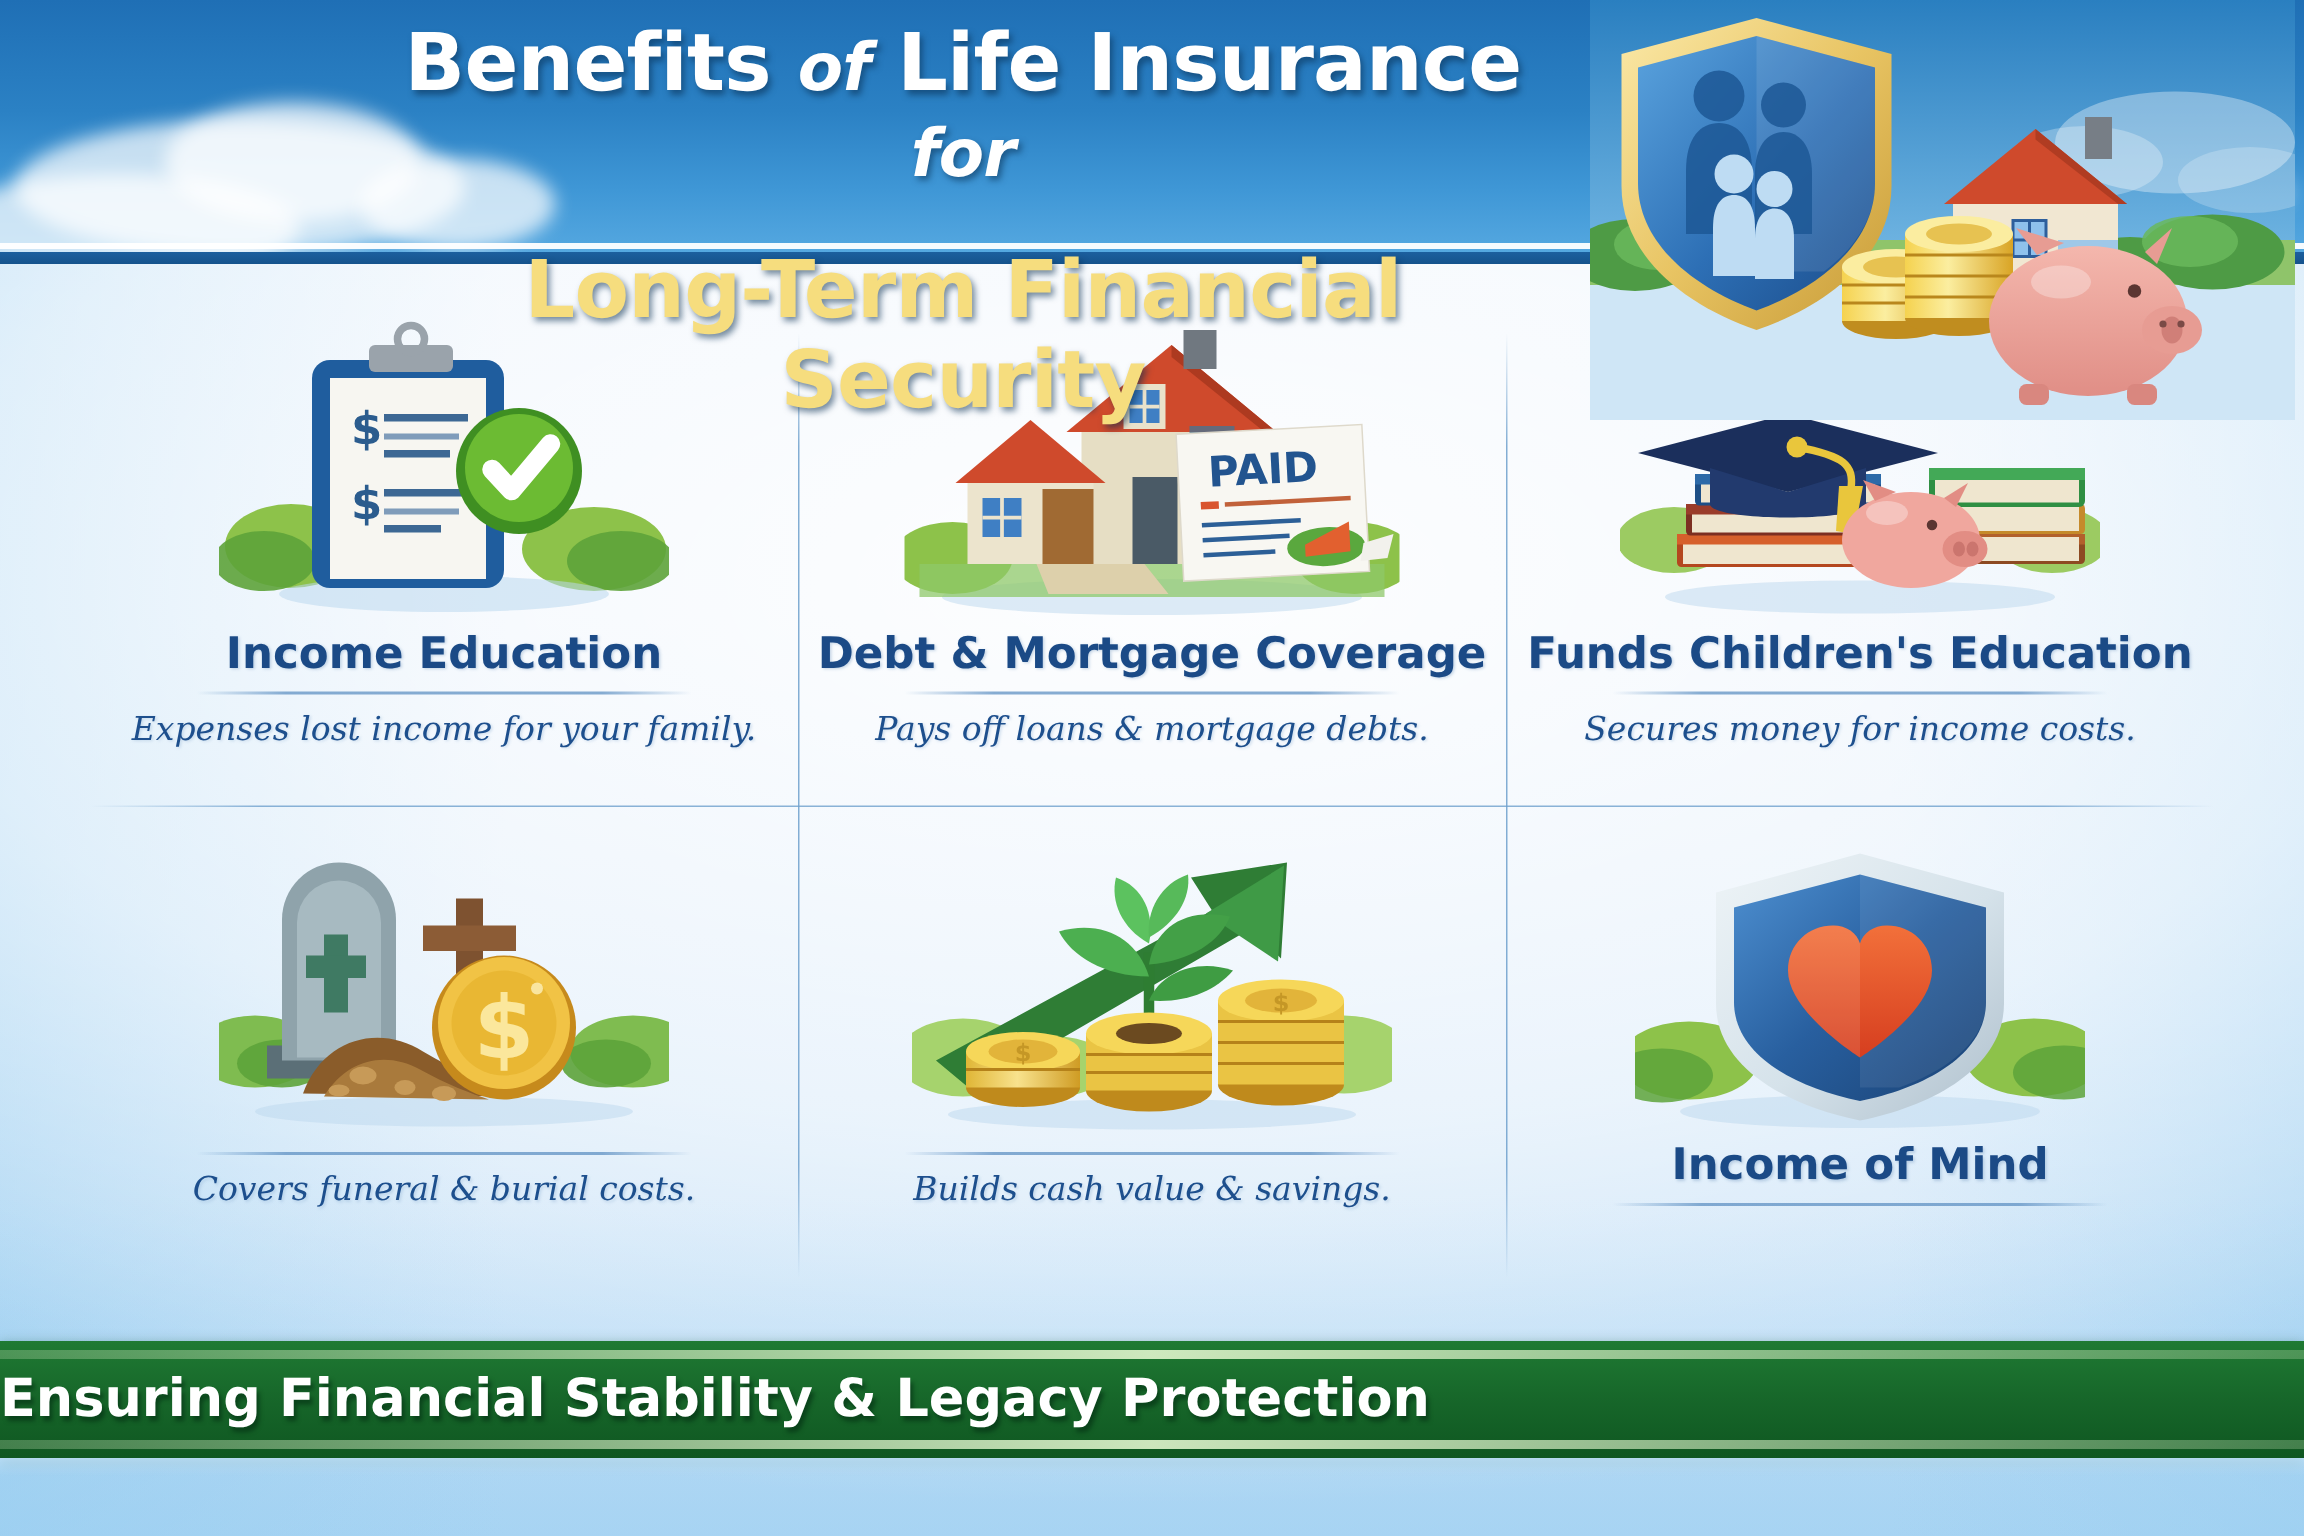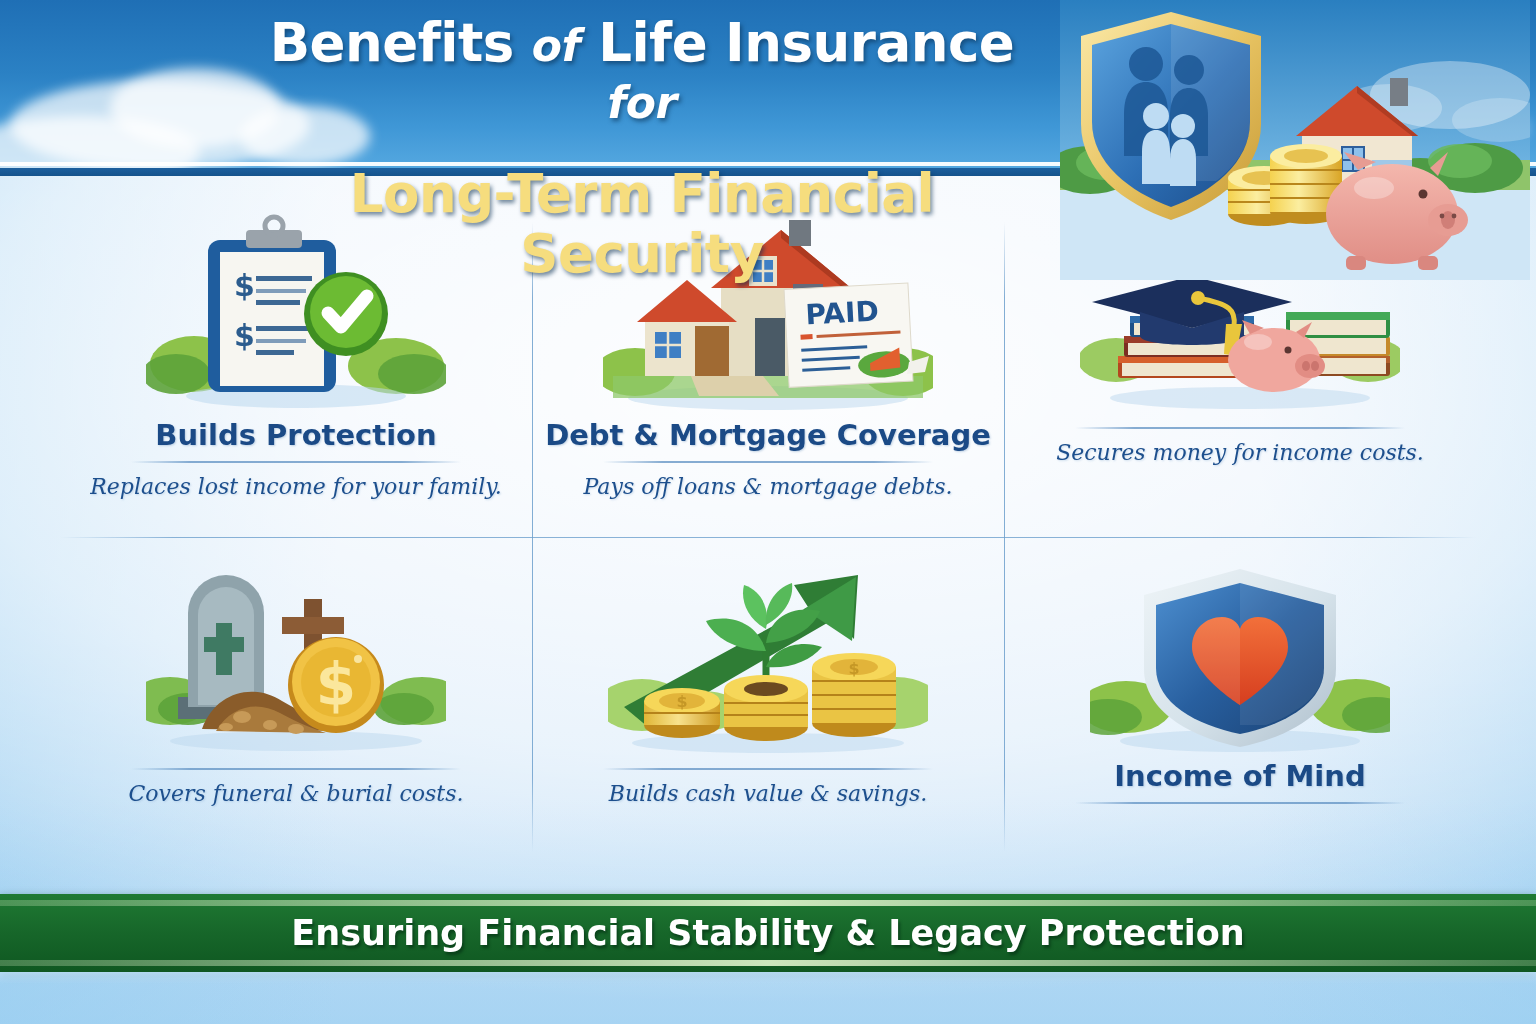--- a/index.html
+++ b/index.html
@@ -109,21 +109,21 @@
   .vdiv.v1 { left:472px; } .vdiv.v2 { left:944px; }
   .hdiv {
     position:absolute; left:0; right:0; height:1px; top:341px;
     background:linear-gradient(90deg,rgba(120,170,215,0),rgba(110,160,205,.8) 8%,rgba(110,160,205,.8) 92%,rgba(120,170,215,0));
   }
 
   
   .footer {
     position:absolute; left:0; top:894px; width:1536px; height:78px;
     background:linear-gradient(180deg,#1f7a33 0%,#17672a 48%,#0f5721 100%);
-    display:flex; align-items:center; justify-content:center;
+    display:flex; align-items:center; justify-content:flex-start;
     box-shadow:0 2px 8px rgba(10,60,25,.35);
   }
   .footer::before, .footer::after {
     content:""; position:absolute; left:0; width:1536px; height:6px;
     background:linear-gradient(90deg,rgba(220,240,200,.25),rgba(225,245,205,.9),rgba(220,240,200,.25));
   }
   .footer::before { top:6px; } .footer::after { bottom:6px; }
   .footer-text {
     font-family:"DejaVu Sans", sans-serif;
     font-weight:700; font-size:35px; color:#ffffff;
@@ -301,23 +301,23 @@
           <rect x="110" y="86" width="44" height="5" fill="#3d6894"></rect>
           <text x="88" y="132" font-family="DejaVu Sans, sans-serif" font-size="30" font-weight="700" fill="#2b5c8e">$</text>
           <rect x="110" y="112" width="56" height="5" fill="#3d6894"></rect>
           <rect x="110" y="125" width="50" height="4" fill="#7f9cba"></rect>
           <rect x="110" y="136" width="38" height="5" fill="#3d6894"></rect>
           <circle cx="200" cy="100" r="42" fill="#3f8f22"></circle>
           <circle cx="200" cy="98" r="36" fill="#6cbb33"></circle>
           <path d="M182 99 L195 113 L221 82" stroke="#ffffff" stroke-width="13" fill="none" stroke-linecap="round" stroke-linejoin="round"></path>
         </svg>
       </div>
-      <div class="card-title">Builds Protection</div>
+      <div class="card-title">Income Education</div>
       <div class="title-rule"></div>
-      <div class="card-sub">Replaces lost income for your family.</div>
+      <div class="card-sub">Expenses lost income for your family.</div>
     </div>
 
     <div class="cell">
       <div class="art">
         <svg viewBox="0 0 330 200" width="330" height="200">
           <ellipse cx="165" cy="184" rx="140" ry="12" fill="#bcd8ee" opacity=".5"></ellipse>
           <g fill="#8dc24a">
               <ellipse cx="32" cy="158" rx="40" ry="24"></ellipse>
               <ellipse cx="300" cy="158" rx="40" ry="24"></ellipse>
             </g>
@@ -400,20 +400,21 @@
             <path d="M20 8 L12 -6 L34 2 Z" fill="#e28d84"></path>
             <path d="M66 6 L82 -4 L74 12 Z" fill="#e28d84"></path>
             <ellipse cx="80" cy="40" rx="15" ry="12" fill="#e28d84"></ellipse>
             <ellipse cx="76" cy="40" rx="4" ry="5" fill="#cb756e"></ellipse>
               <ellipse cx="85" cy="40" rx="4" ry="5" fill="#cb756e"></ellipse>
             <circle cx="58" cy="24" r="3.5" fill="#5b3632"></circle>
             <ellipse cx="28" cy="16" rx="14" ry="8" fill="#ffffff" opacity=".32"></ellipse>
           </g>
         </svg>
       </div>
+      <div class="card-title">Funds Children's Education</div>
       <div class="title-rule"></div>
       <div class="card-sub">Secures money for income costs.</div>
     </div>
 
     <div class="cell">
       <div class="art">
         <svg viewBox="0 0 300 200" width="300" height="200">
           <ellipse cx="150" cy="186" rx="126" ry="10" fill="#bcd8ee" opacity=".5"></ellipse>
           <g fill="#7fbc50">
               <ellipse cx="24" cy="146" rx="40" ry="24"></ellipse>

